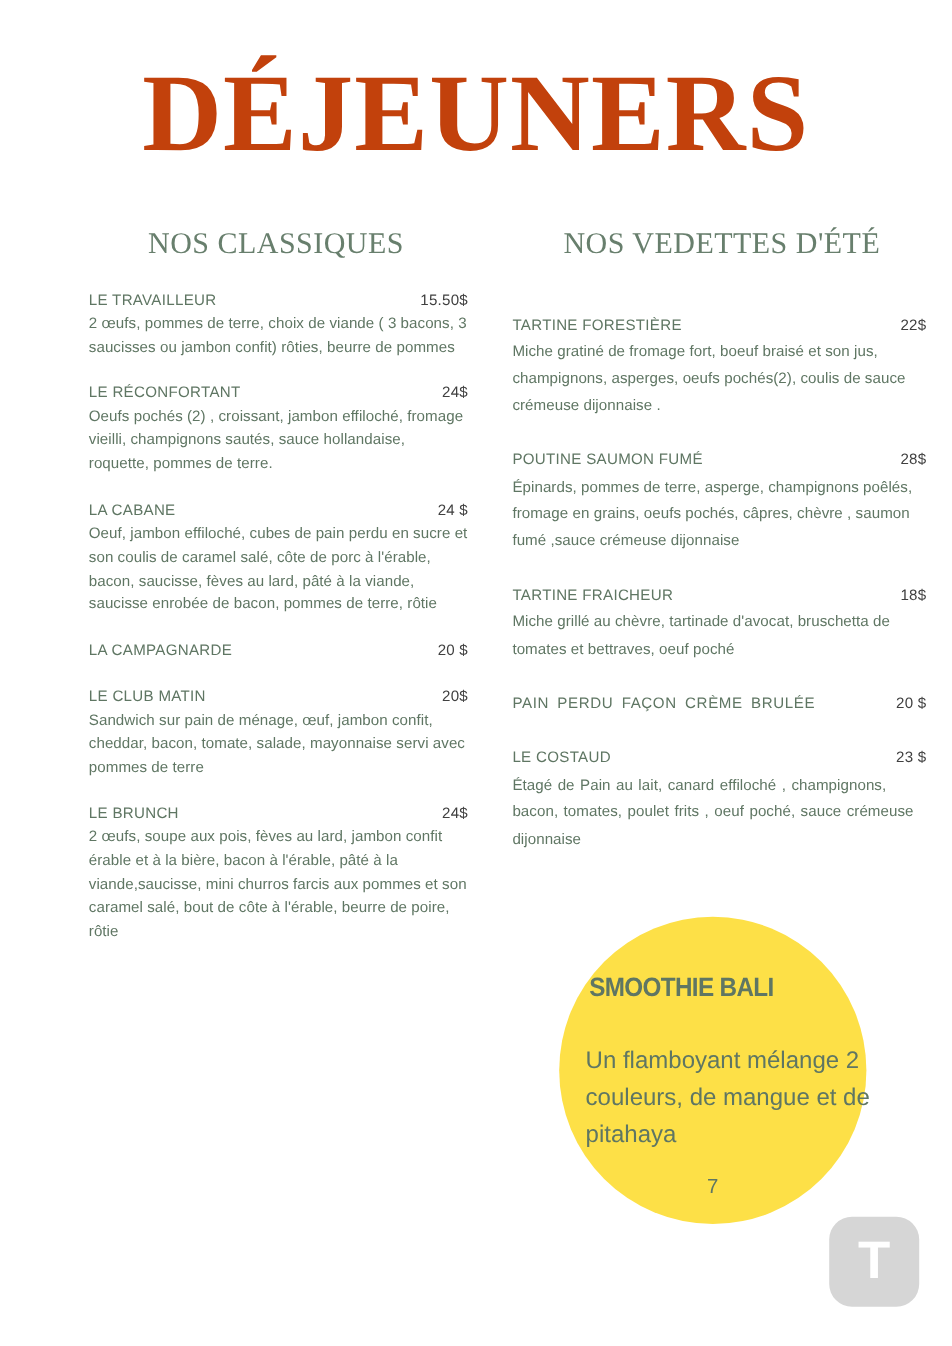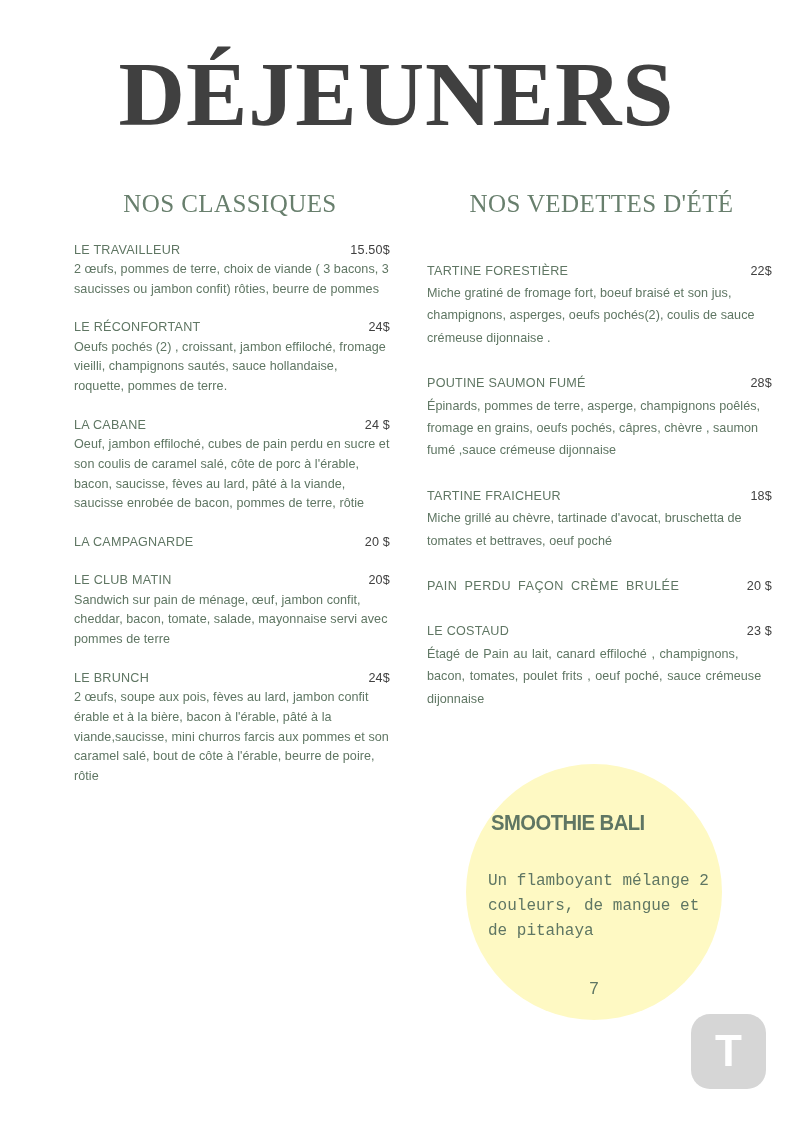--- a/index.html
+++ b/index.html
@@ -26,21 +26,21 @@
     position: absolute;
     top: 48px;
     left: 0;
     width: 793px;
     text-align: center;
     font-family: "Liberation Serif", "DejaVu Serif", serif;
     font-weight: 700;
     font-size: 92px;
     line-height: 1;
     letter-spacing: 1px;
-    color: #404040;
+    color: #c2410c;
     white-space: nowrap;
   }
 
   
   .col {
     position: absolute;
   }
   .col-left {
     left: 74px;
     top: 190px;
@@ -128,43 +128,42 @@
   }
 
   
   .smoothie {
     position: absolute;
     left: 466px;
     top: 764px;
     width: 256px;
     height: 256px;
     border-radius: 50%;
-    background: #fef9c3;
+    background: #fde047;
   }
   .smoothie-title {
     position: absolute;
     left: 25px;
     top: 46px;
     font-size: 22px;
     font-weight: 700;
     letter-spacing: -0.6px;
     color: #5f7663;
     transform: scaleX(0.92);
     transform-origin: left center;
     white-space: nowrap;
   }
   .smoothie-desc {
     position: absolute;
     left: 22px;
     top: 105px;
     width: 240px;
-    font-size: 16px;
+    font-size: 20px;
     line-height: 1.55;
     color: #5f7663;
-    font-family: Liberation Mono, monospace;
   }
   .page-number {
     position: absolute;
     left: 0;
     top: 215px;
     width: 256px;
     text-align: center;
     font-size: 17px;
     color: #5f7663;
   }

